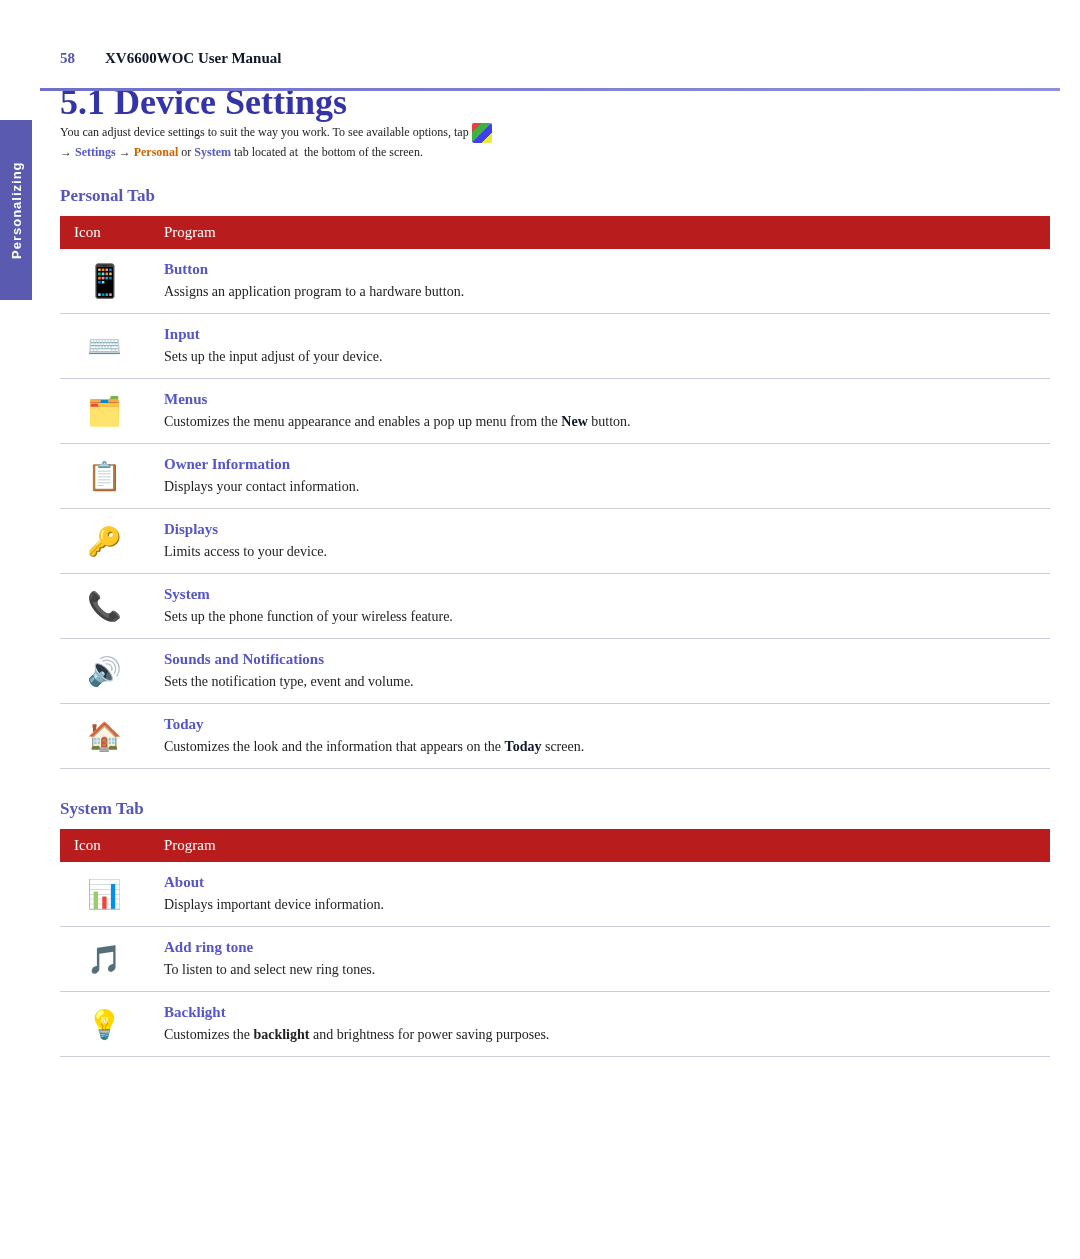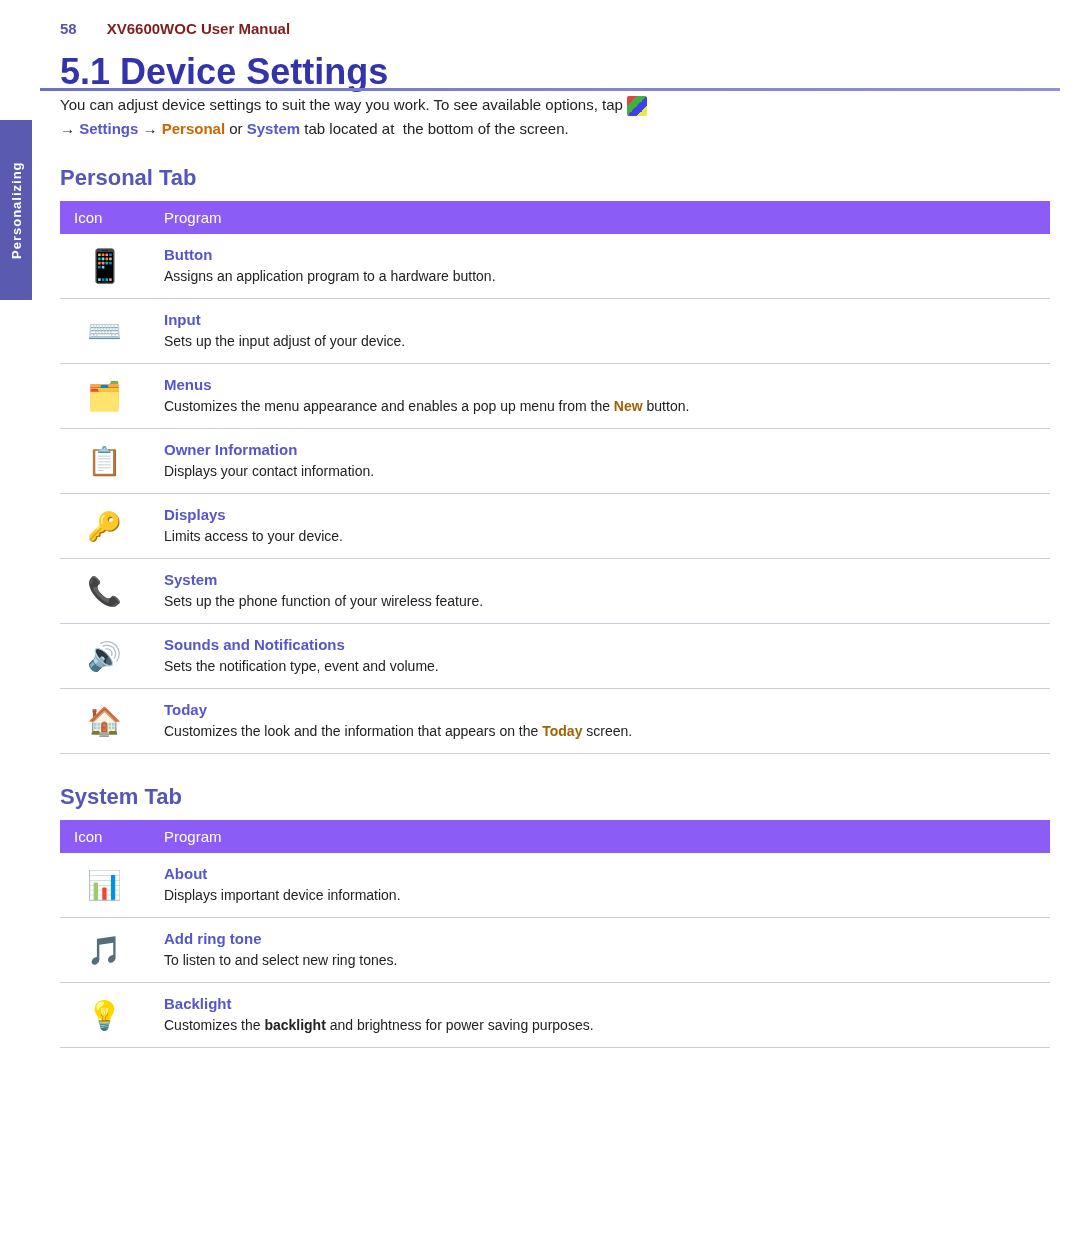--- a/index.html
+++ b/index.html
@@ -40,53 +40,55 @@
       left: 40px;
       right: 20px;
       height: 3px;
       background: linear-gradient(to right, #7070cc, #9090dd);
     }
 
     
     .main-content {
       margin-left: 60px;
       margin-right: 30px;
+      padding-top: 30px;
+      font-family: Liberation Serif, serif;
     }
 
     
     .header-row {
       display: flex;
       align-items: baseline;
       margin-bottom: 2px;
       padding-top: 20px;
     }
 
     .page-number {
       color: #5555aa;
       font-weight: bold;
       font-size: 15px;
       margin-right: 30px;
     }
 
     .manual-title {
-      color: #7f1d1d;
+      color: #0f172a;
       font-size: 15px;
       font-weight: bold;
     }
 
     
     .section-heading {
       font-size: 36px;
       font-weight: bold;
       color: #3333aa;
       margin-top: 14px;
     }
 
     .intro-text {
-      font-size: 15px;
+      font-size: 12px;
       color: #222;
       line-height: 1.6;
       margin-bottom: 24px;
     }
 
     .intro-text .link-blue {
       color: #5555cc;
       font-weight: bold;
     }
 
@@ -101,36 +103,36 @@
       width: 20px;
       height: 20px;
       background: linear-gradient(135deg, #e84040 25%, #40b040 25%, #40b040 50%, #4040e8 50%, #4040e8 75%, #e8e840 75%);
       border-radius: 2px;
       vertical-align: middle;
       margin-right: 2px;
     }
 
     
     .subsection-heading {
-      font-size: 22px;
+      font-size: 17px;
       font-weight: bold;
       color: #5555bb;
       margin-bottom: 10px;
       margin-top: 10px;
     }
 
     
     .settings-table {
       width: 100%;
       border-collapse: collapse;
       margin-bottom: 30px;
     }
 
     .settings-table thead tr {
-      background: #8b5cf6;
+      background: #b91c1c;
       color: #fff;
     }
 
     .settings-table thead th {
       padding: 8px 14px;
       font-size: 15px;
       font-weight: normal;
       text-align: left;
     }
 
@@ -160,21 +162,21 @@
       margin-bottom: 3px;
     }
 
     .row-desc {
       font-size: 14px;
       color: #222;
       line-height: 1.5;
     }
 
     .row-desc .link-blue {
-      color: #a16207;
+      color: #0f172a;
       font-weight: bold;
     }
 
     .row-desc strong {
       font-weight: bold;
     }
 
     
     .icon-shape {
       width: 44px;

